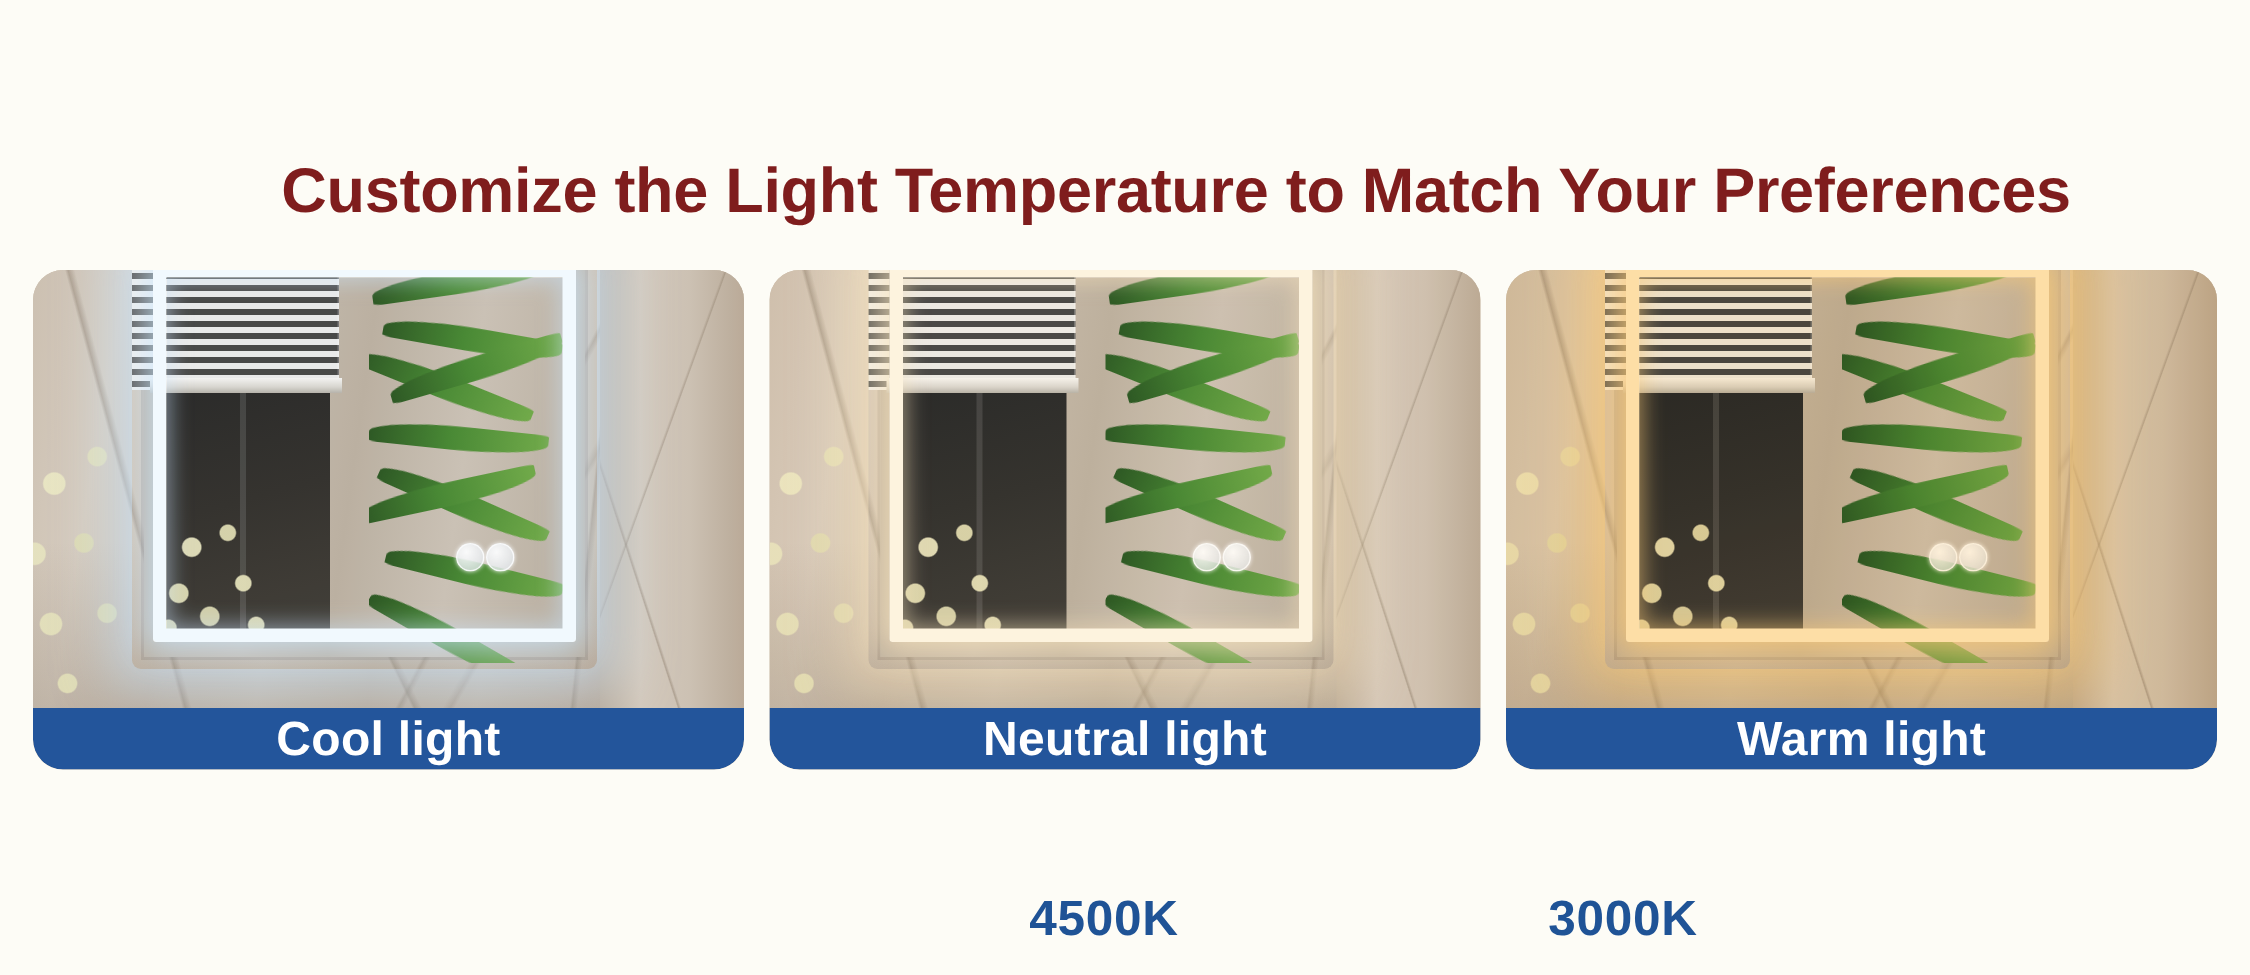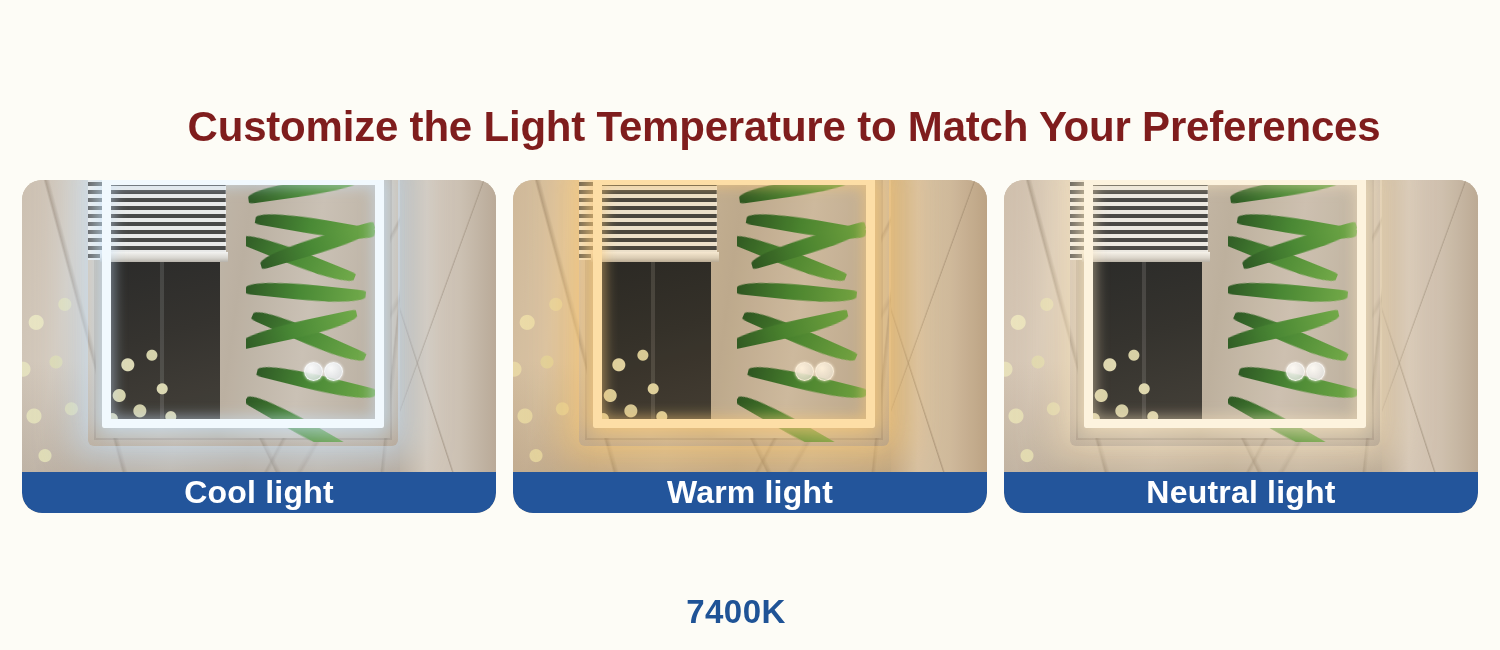--- a/index.html
+++ b/index.html
@@ -324,29 +324,29 @@
             <div class="frond" style="left:8px;  top:142px; transform:rotate(24deg);"></div>
             <div class="frond" style="left:-6px; top:172px; transform:rotate(-12deg);"></div>
             <div class="frond" style="left:12px; top:198px; transform:rotate(14deg);"></div>
             <div class="frond" style="left:2px;  top:226px; transform:rotate(30deg);"></div>
           </div>
           <div class="small-plant"></div>
         </div>
 
         <div class="branch"></div>
 
-        <div class="led-halo" style="box-shadow: 0 0 38px 18px rgba(250,213,140,0.60);"></div>
-        <div class="led" style="border-color:#fdeac1; box-shadow: 0 0 24px 7px rgba(250,213,140,0.85), inset 0 0 14px 2px rgba(250,213,140,0.6);"></div>
+        <div class="led-halo" style="box-shadow: 0 0 34px 16px rgba(248,232,196,0.55);"></div>
+        <div class="led" style="border-color:#fdf6e6; box-shadow: 0 0 22px 6px rgba(248,232,196,0.78), inset 0 0 14px 2px rgba(248,232,196,0.55);"></div>
 
         <div class="touch" style="left:282px; top:182px;"></div>
         <div class="touch" style="left:302px; top:182px;"></div>
 
-        <div class="tint tint-warm"></div>
+        <div class="tint tint-neut"></div>
       </div>
-      <div class="caption">Warm light</div>
+      <div class="caption">Neutral light</div>
     </div>
 
     <div class="panel">
       <div class="photo">
         <div class="wall"></div>
         <div class="column"></div>
 
         <div class="mirror">
           <div class="refl-wall"></div>
           <div class="refl-window"></div>
@@ -363,39 +363,40 @@
             <div class="frond" style="left:8px;  top:142px; transform:rotate(24deg);"></div>
             <div class="frond" style="left:-6px; top:172px; transform:rotate(-12deg);"></div>
             <div class="frond" style="left:12px; top:198px; transform:rotate(14deg);"></div>
             <div class="frond" style="left:2px;  top:226px; transform:rotate(30deg);"></div>
           </div>
           <div class="small-plant"></div>
         </div>
 
         <div class="branch"></div>
 
-        <div class="led-halo" style="box-shadow: 0 0 34px 16px rgba(248,232,196,0.55);"></div>
-        <div class="led" style="border-color:#fdf6e6; box-shadow: 0 0 22px 6px rgba(248,232,196,0.78), inset 0 0 14px 2px rgba(248,232,196,0.55);"></div>
+        <div class="led-halo" style="box-shadow: 0 0 38px 18px rgba(250,213,140,0.60);"></div>
+        <div class="led" style="border-color:#fdeac1; box-shadow: 0 0 24px 7px rgba(250,213,140,0.85), inset 0 0 14px 2px rgba(250,213,140,0.6);"></div>
 
         <div class="touch" style="left:282px; top:182px;"></div>
         <div class="touch" style="left:302px; top:182px;"></div>
 
-        <div class="tint tint-neut"></div>
+        <div class="tint tint-warm"></div>
       </div>
-      <div class="caption">Neutral light</div>
+      <div class="caption">Warm light</div>
     </div>
 
   </div>
 
   <div class="slider-row">
 
     
 
     
 
     
   </div>
 
   <div class="ticks">
-    <div class="tick tick-2">7400K</div>
+    <div class="tick tick-2">4500K</div>
+    <div class="tick tick-3">3000K</div>
   </div>
 
 </div>
 
 </body></html>

